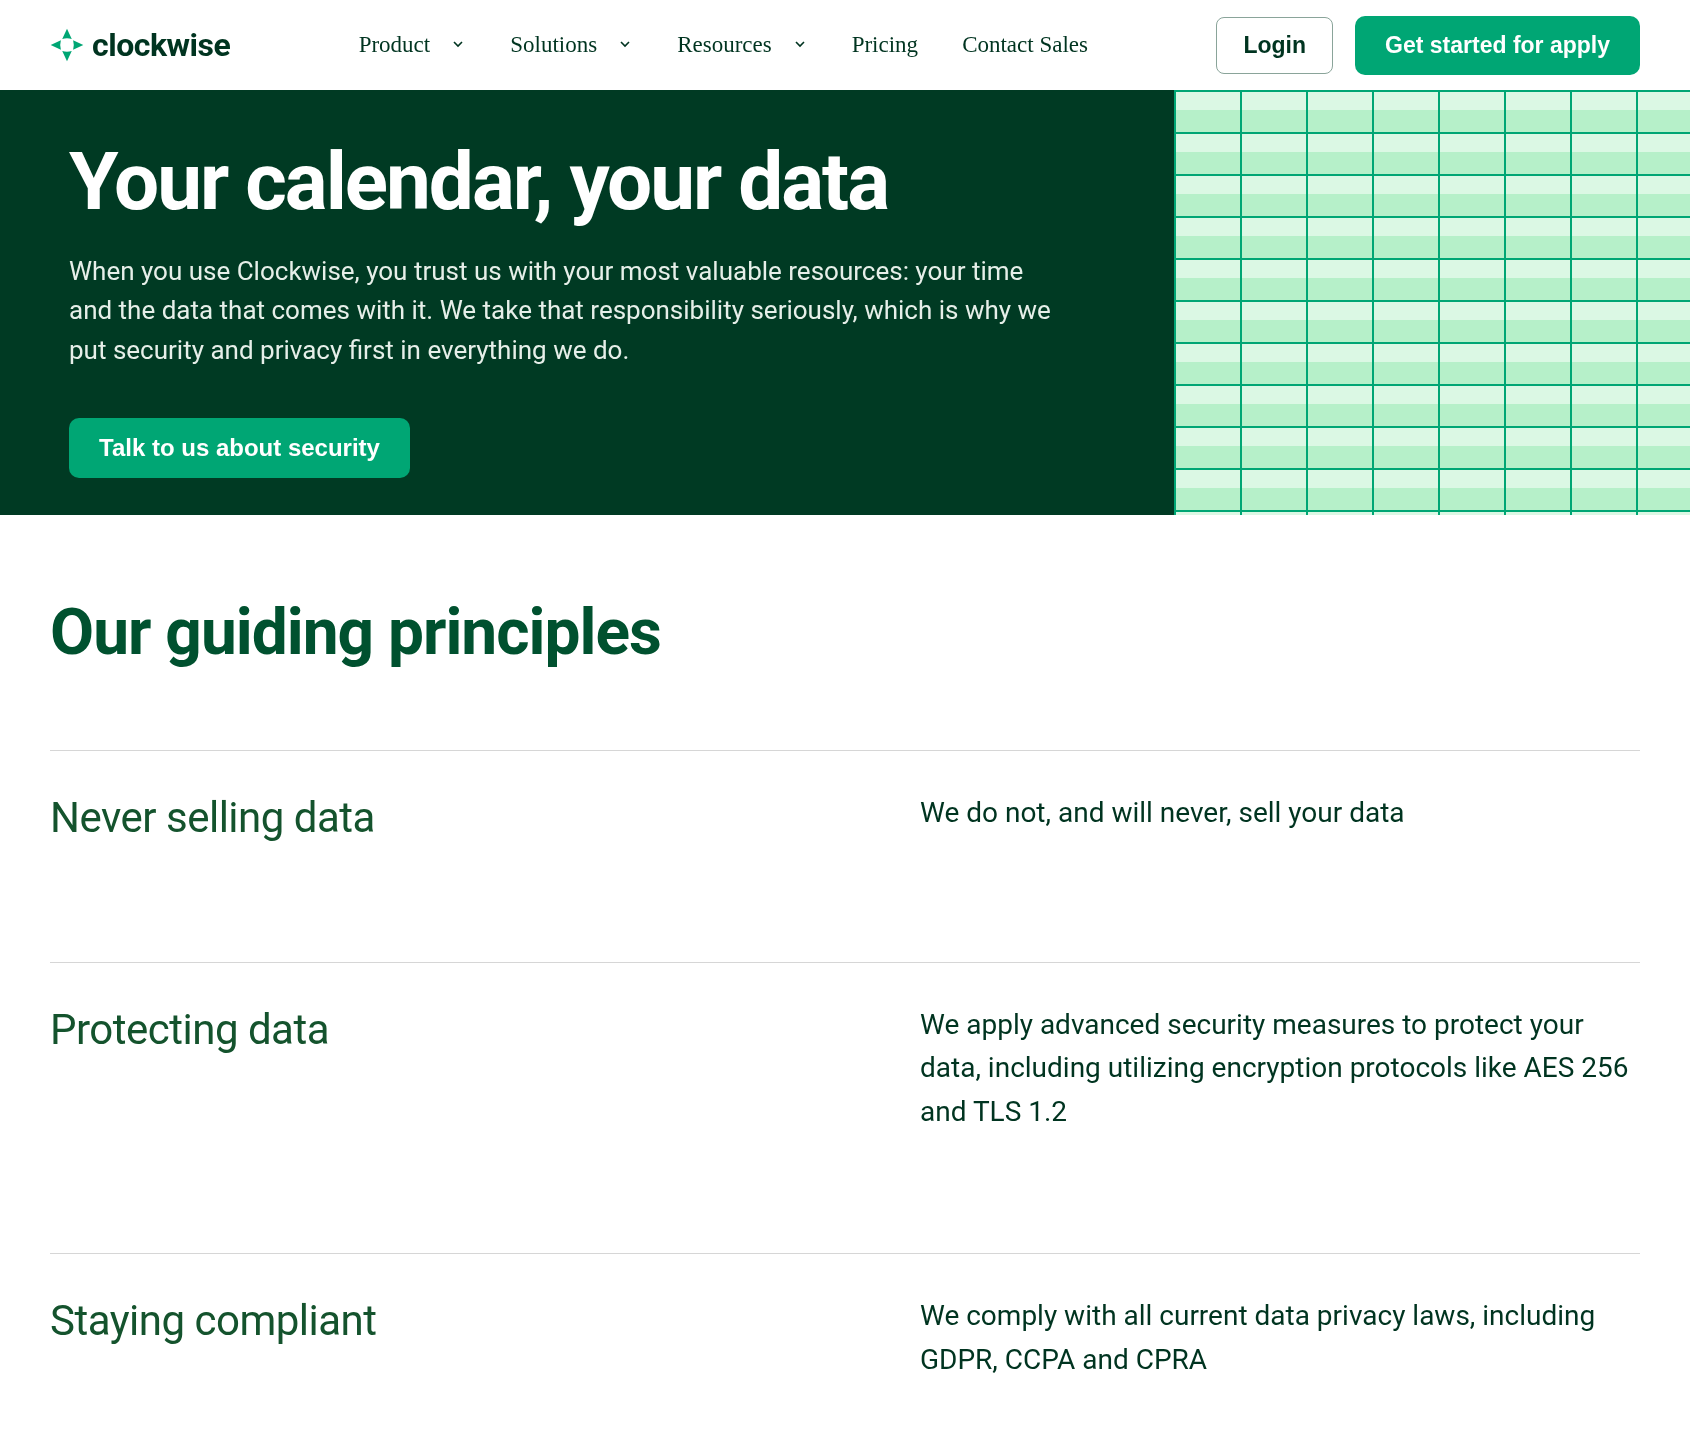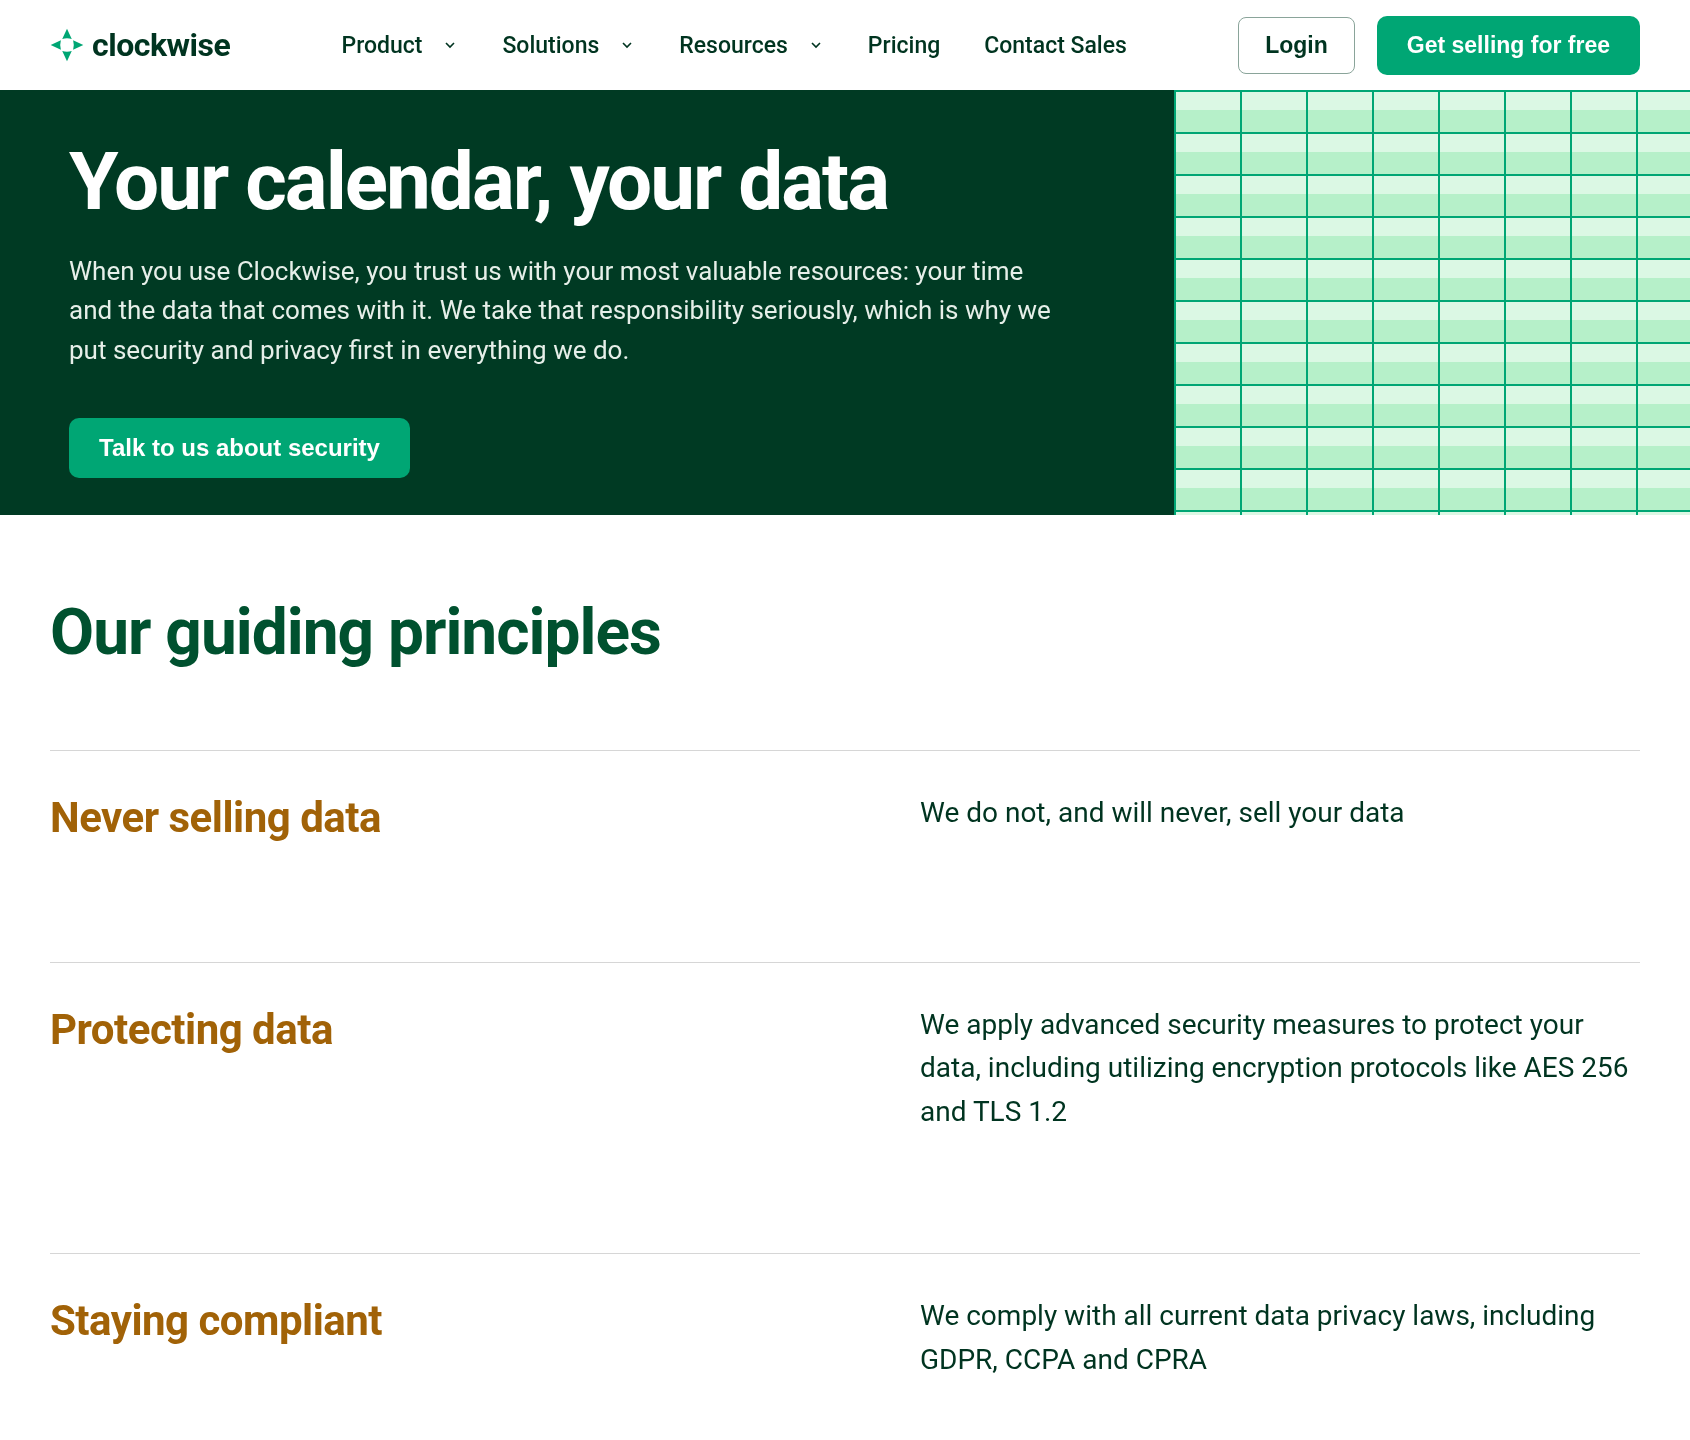--- a/index.html
+++ b/index.html
@@ -19,20 +19,21 @@
     background:#fff;
   }
   .nav-left { display:flex; align-items:flex-end; gap:14px; }
   .logo { display:flex; align-items:center; gap:8px; font-weight:700; font-size:32px; color:#003420; letter-spacing:-0.5px; }
   .logo svg{display:block;}
   .nav-center { display:flex; align-items:center; gap:44px; }
   .nav-item {
     display:flex; align-items:center; gap:20px;
     font-size:23px; font-weight:500; color:#003420;
     cursor:pointer;
+    font-family:Liberation Serif, serif;
   }
   .chev { display:inline-block; }
   .nav-right { display:flex; align-items:center; gap:22px; }
   .btn-login {
     font-size:23px; font-weight:600; color:#003420;
     background:#fff; border:1px solid #8aa49a; border-radius:8px;
     padding:14px 26px; cursor:pointer;
   }
   .btn-cta {
     font-size:23px; font-weight:600; color:#fff;
@@ -78,21 +79,21 @@
     padding:80px 50px 60px 50px;
   }
   .section-title {
     font-size:64px; font-weight:700; color:#00512f; letter-spacing:-1px; margin-bottom:80px;
   }
   .prin-row {
     display:flex; border-top:1px solid #d6d6d6; padding:40px 0 120px 0; gap:60px;
   }
   .prin-left {
     flex:0 0 810px;
-    font-size:42px; font-weight:700; color:#a16207; letter-spacing:-0.5px;
+    font-size:42px; font-weight:400; color:#14532d; letter-spacing:-0.5px;
     padding-top:2px;
   }
   .prin-right {
     flex:1;
     font-size:28px; line-height:1.55; color:#003420; font-weight:400;
   }
 </style>
 </head>
 <body>
 
@@ -141,21 +142,21 @@
     <div class="nav-item">
       <span>Pricing</span>
     </div>
     <div class="nav-item">
       <span>Contact Sales</span>
     </div>
   </nav>
 
   <div class="nav-right">
     <button class="btn-login">Login</button>
-    <button class="btn-cta">Get selling for free</button>
+    <button class="btn-cta">Get started for apply</button>
   </div>
 </header>
 
 <section class="hero">
   <div class="hero-left">
     <h1 class="hero-title">Your calendar, your data</h1>
     <p class="hero-sub">When you use Clockwise, you trust us with your most valuable resources: your time and the data that comes with it. We take that responsibility seriously, which is why we put security and privacy first in everything we do.</p>
     <button class="hero-btn">Talk to us about security</button>
   </div>
   <div class="hero-right"></div>

